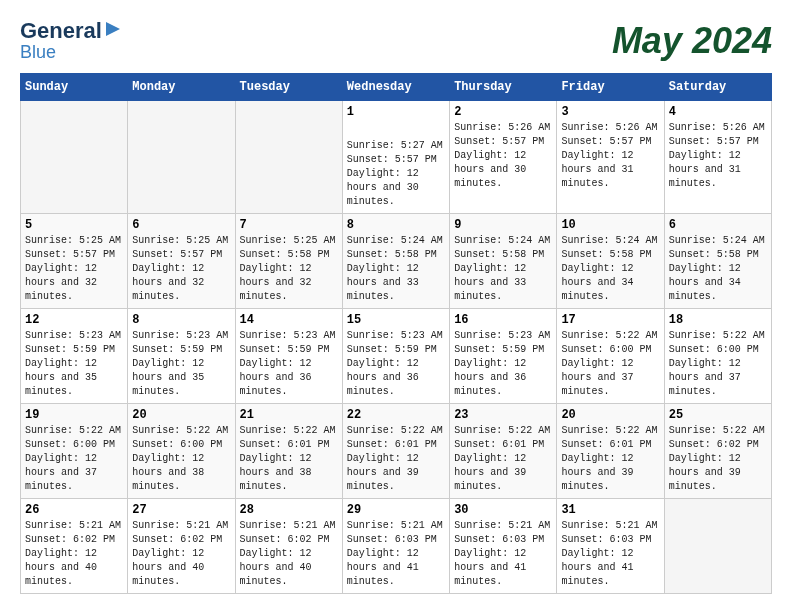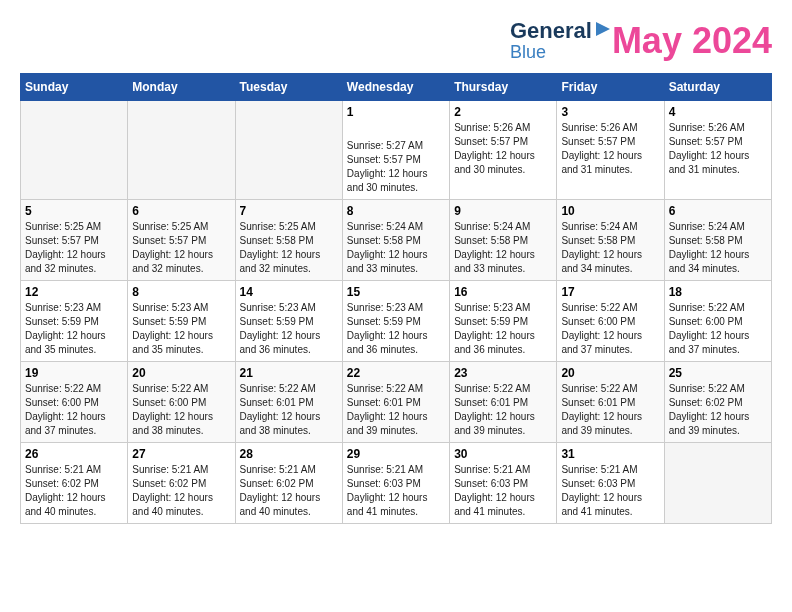--- a/index.html
+++ b/index.html
@@ -5,21 +5,21 @@
     * { box-sizing: border-box; margin: 0; padding: 0; }
     body {
       font-family: Arial, sans-serif;
       background: #fff;
       width: 792px;
       min-height: 612px;
       padding: 20px;
     }
     .header {
       display: flex;
-      justify-content: flex-end;
+      justify-content: space-between;
       align-items: flex-start;
       margin-bottom: 10px;
     }
     .logo {
       display: flex;
       flex-direction: column;
       align-items: flex-start;
     }
     .logo-text {
       font-size: 22px;
@@ -31,30 +31,32 @@
       font-size: 18px;
       font-weight: normal;
       color: #3a7fc1;
     }
     .title-block {
       text-align: right;
     }
     .month-title {
       font-size: 36px;
       font-weight: bold;
-      color: #ec4899;
+      color: #14532d;
+      font-style: italic;
     }
     .location {
       font-size: 15px;
       color: #333;
     }
     .calendar {
       width: 100%;
       border-collapse: collapse;
       font-size: 11px;
+      font-family: Liberation Mono, monospace;
     }
     .calendar th {
       background: #2255a4;
       color: #fff;
       padding: 6px 4px;
       text-align: left;
       border: 1px solid #2255a4;
       font-size: 12px;
     }
     .calendar td {

